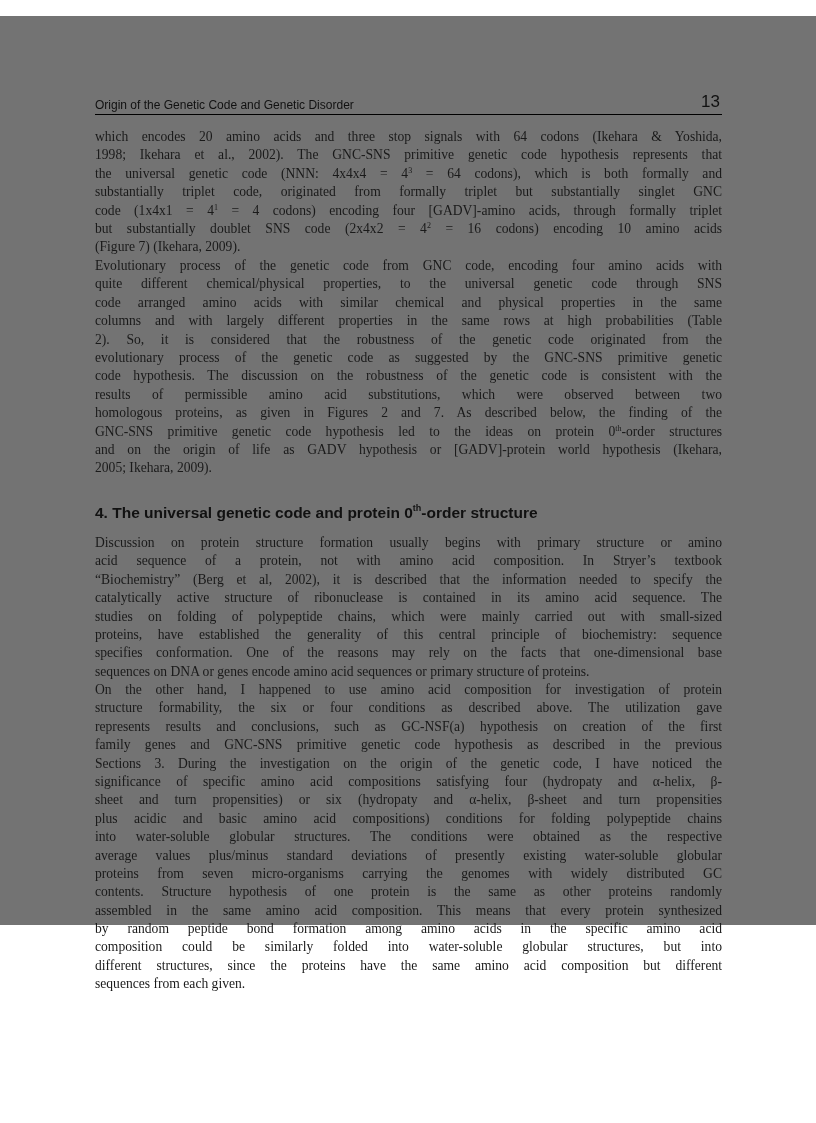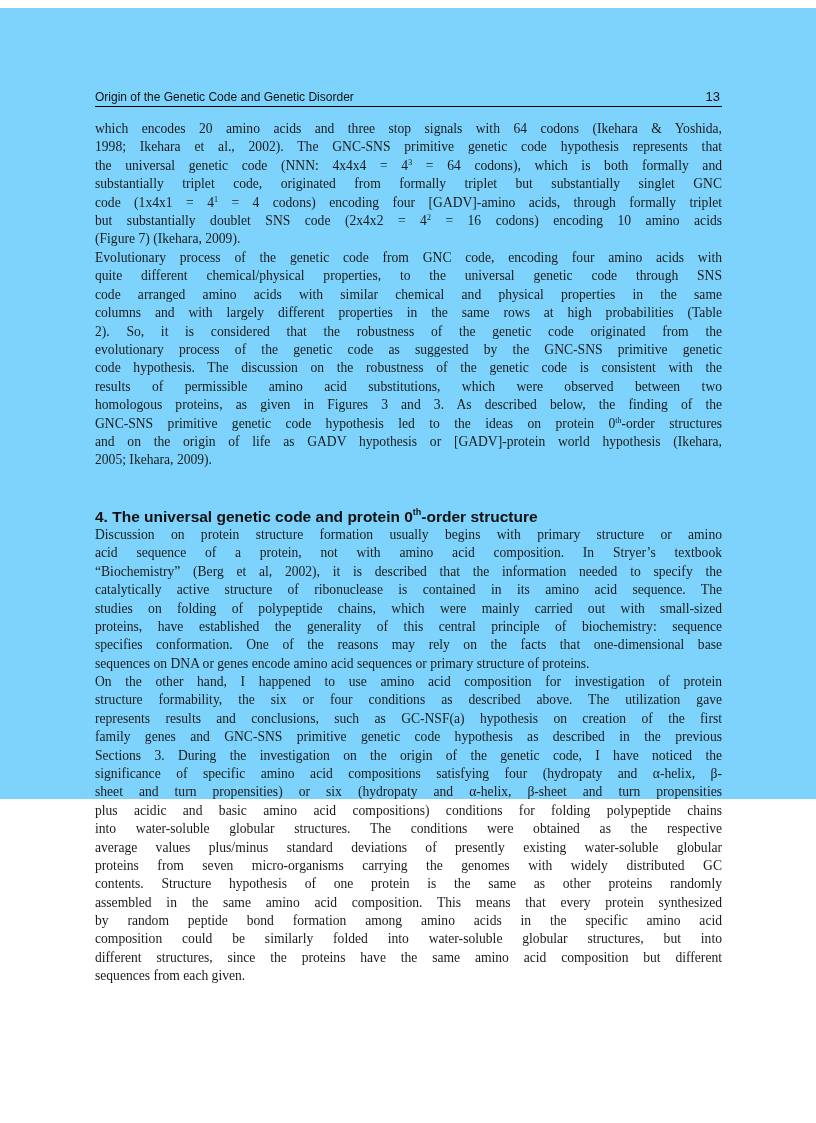--- a/index.html
+++ b/index.html
@@ -1,38 +1,38 @@
 <!DOCTYPE html>
 <html><head>
 <meta charset="utf-8">
 <style>
   html, body { margin: 0; padding: 0; background: #ffffff; }
   body { width: 816px; height: 1123px; position: relative; overflow: hidden; }
-  .page { position: absolute; left: 0; top: 8px; width: 816px; height: 791px; background: #7dd3fc; }
+  .page { position: absolute; left: 0; top: 16px; width: 816px; height: 909px; background: #737373; }
   .running-header {
     position: absolute; left: 95px; top: 80px; width: 627px; height: 18px;
     border-bottom: 1px solid #000;
     font-family: "Liberation Sans", sans-serif; font-size: 12px; color: #111;
   }
   .running-header .title { position: absolute; left: 0; bottom: 2px; }
-  .running-header .pagenum { position: absolute; right: 2px; bottom: 2px; font-size: 13px; }
+  .running-header .pagenum { position: absolute; right: 2px; bottom: 2px; font-size: 17px; }
   .body-block {
     position: absolute; left: 95px; width: 627px;
     font-family: "Liberation Serif", serif; font-size: 13.6px; color: #1a1a1a;
     line-height: 18.4px;
   }
   .line {
     display: block; text-align: justify; text-align-last: justify;
     white-space: nowrap; height: 18.4px; overflow: visible;
   }
   .line.last { text-align-last: left; }
   sup { font-size: 8px; line-height: 0; vertical-align: 5px; }
   .section-heading {
     position: absolute; left: 95px; top: 488px; width: 627px;
-    font-family: "Liberation Sans", sans-serif; font-weight: bold; font-size: 15.5px; color: #111; margin-top: 12px;
+    font-family: "Liberation Sans", sans-serif; font-weight: bold; font-size: 15.5px; color: #111;
   }
   .section-heading sup { font-size: 9px; vertical-align: 7px; }
 </style>
 </head>
 <body>
 
 <div class="page">
 
   <div class="running-header">
     <span class="title">Origin of the Genetic Code and Genetic Disorder</span>
@@ -50,21 +50,21 @@
     </div>
   <div class="body-block" id="block-p2" style="top:241px;">
       <span class="line">Evolutionary process of the genetic code from GNC code, encoding four amino acids with</span>
       <span class="line">quite different chemical/physical properties, to the universal genetic code through SNS</span>
       <span class="line">code arranged amino acids with similar chemical and physical properties in the same</span>
       <span class="line">columns and with largely different properties in the same rows at high probabilities (Table</span>
       <span class="line">2). So, it is considered that the robustness of the genetic code originated from the</span>
       <span class="line">evolutionary process of the genetic code as suggested by the GNC-SNS primitive genetic</span>
       <span class="line">code hypothesis. The discussion on the robustness of the genetic code is consistent with the</span>
       <span class="line">results of permissible amino acid substitutions, which were observed between two</span>
-      <span class="line">homologous proteins, as given in Figures 3 and 3. As described below, the finding of the</span>
+      <span class="line">homologous proteins, as given in Figures 2 and 7. As described below, the finding of the</span>
       <span class="line">GNC-SNS primitive genetic code hypothesis led to the ideas on protein 0<sup>th</sup>-order structures</span>
       <span class="line">and on the origin of life as GADV hypothesis or [GADV]-protein world hypothesis (Ikehara,</span>
       <span class="line last">2005; Ikehara, 2009).</span>
     </div>
 
   <div class="section-heading">
     <span>4.</span>
     <span>The universal genetic code and protein 0</span><sup>th</sup><span>-order structure</span>
   </div>
 

